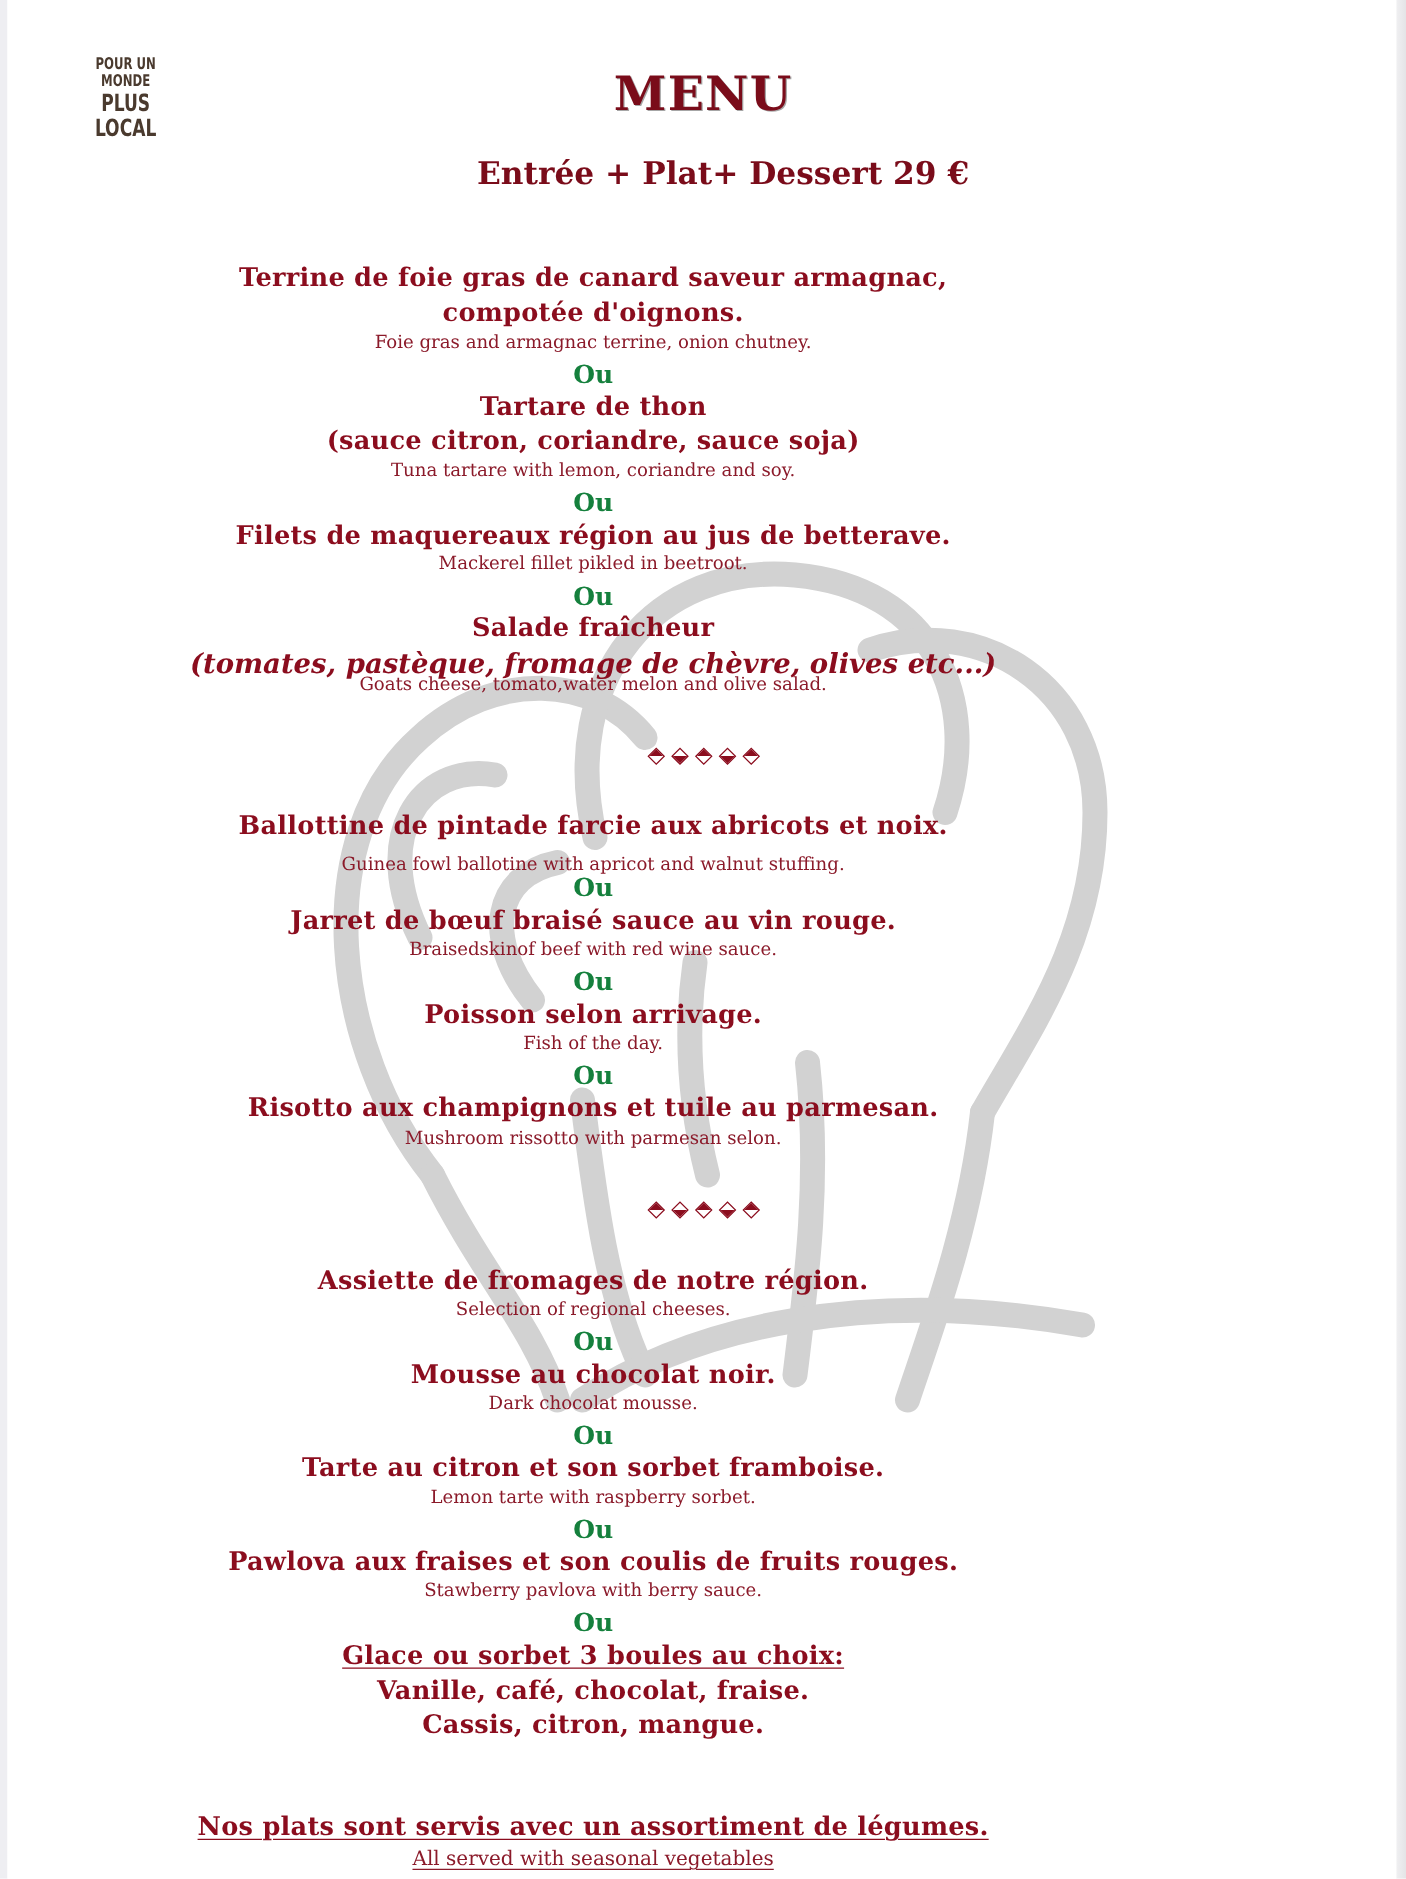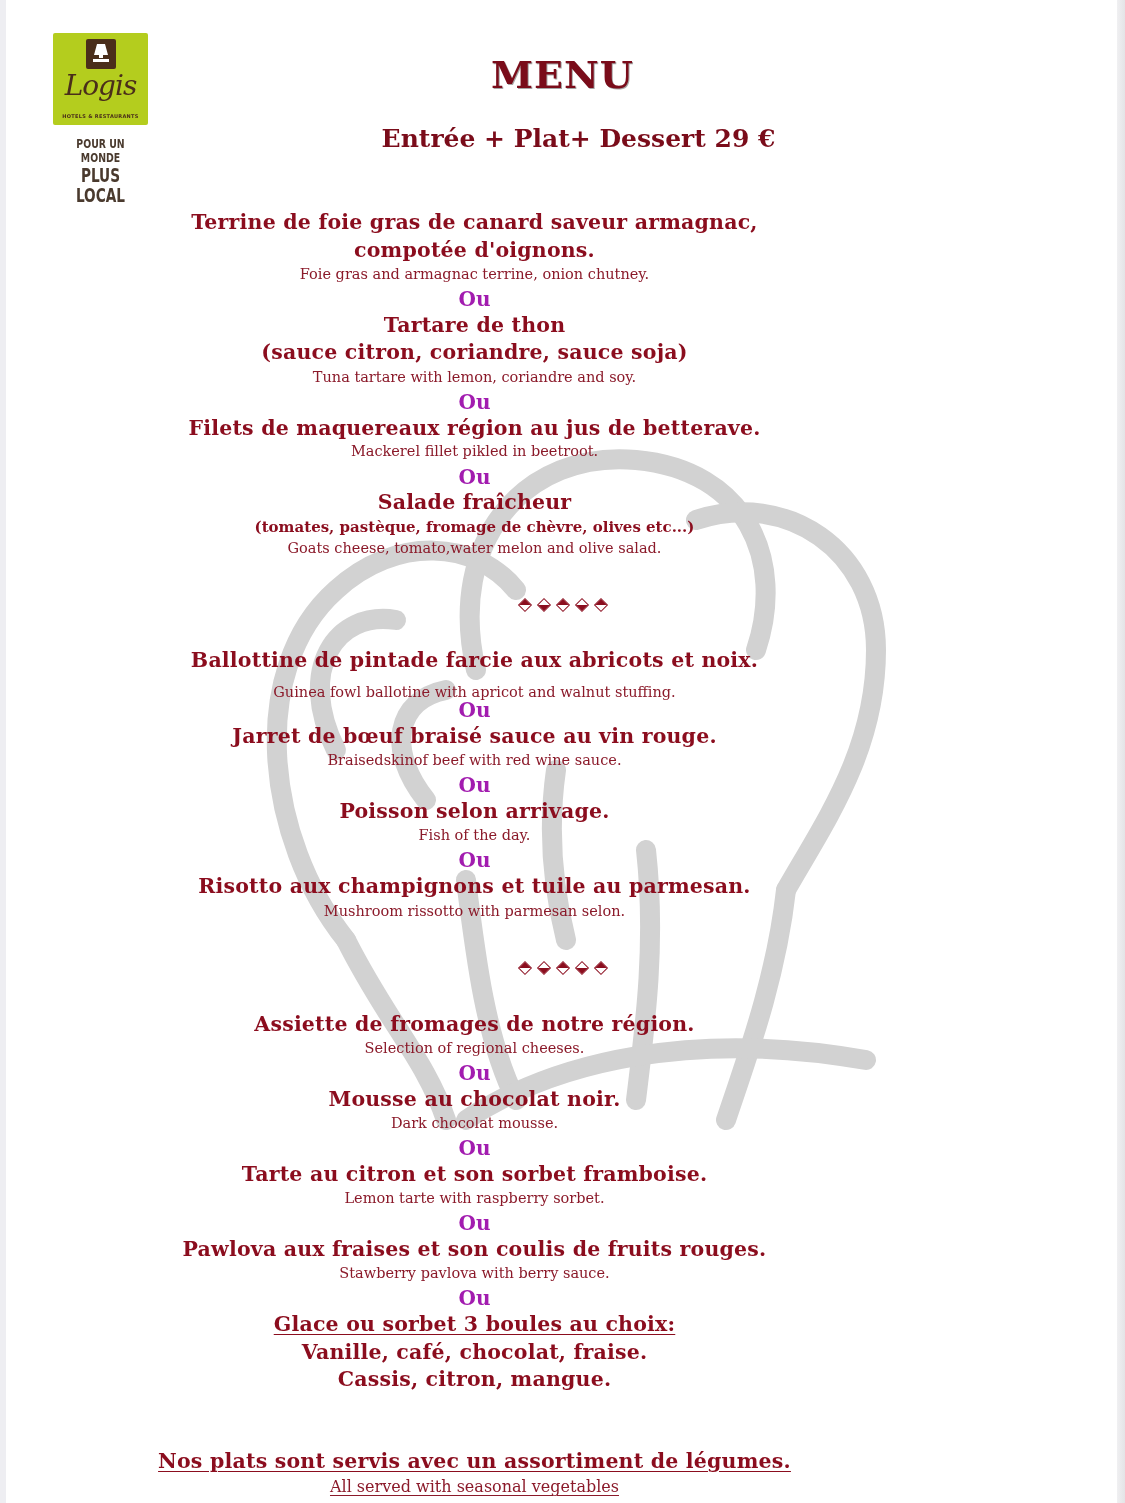--- a/index.html
+++ b/index.html
@@ -73,23 +73,23 @@
       font-size: 38px; font-weight: bold; letter-spacing: 1px;
       color: #7a0c1a;
       text-shadow: 1px 1px 0 rgba(0,0,0,0.35);
     }
     .subtitle {
       position: absolute; left: 0; width: 1125px; top: 124px;
       font-size: 25px; font-weight: bold; color: #7a0c1a; padding-left: 16px;
     }
     .line { position: absolute; left: 0; width: 949px; text-align: center; white-space: nowrap; }
     .dish { font-size: 20.5px; font-weight: bold; color: #8b0d1e; letter-spacing: 0.2px; }
-    .dish-sm { font-size: 15px; font-weight: bold; color: #8b0d1e; }
+    .dish-sm { font-size: 22px; font-weight: bold; color: #8b0d1e; font-style: italic; }
     .en { font-size: 14.5px; color: #8b1a2a; }
-    .ou { font-size: 20px; font-weight: bold; color: #a21caf; }
+    .ou { font-size: 20px; font-weight: bold; color: #15803d; }
     .ul { text-decoration: underline; text-decoration-thickness: 1px; text-underline-offset: 3px; }
     .sep {
       position: absolute; left: 0; width: 1125px; height: 16px;
       display: flex; justify-content: center; gap: 3px;
     }
     .diamond {
       width: 10px; height: 10px; transform: rotate(45deg);
       border: 1.5px solid #8b0d1e; box-sizing: border-box;
       background: linear-gradient(135deg, #8b0d1e 50%, #ffffff 50%);
       margin: 3px 3px;
@@ -113,31 +113,20 @@
     <path d="M120 520 C 160 600, 200 640, 220 700"></path>
     <path d="M560 470 C 550 560, 520 640, 500 700"></path>
     <path d="M240 460 C 250 540, 260 620, 290 680"></path>
     <path d="M420 430 C 430 520, 420 600, 410 680"></path>
     <path d="M240 700 C 330 640, 470 610, 640 640"></path>
     <path d="M330 350 C 320 420, 330 480, 340 520"></path>
   </g>
 </svg>
 
 <div class="logo">
-  <div class="logo-box">
-    <div class="logo-lamp">
-      <svg width="30" height="30" viewBox="0 0 30 30">
-        <path d="M11 5 H19 L22 16 H8 Z" fill="#ffffff"></path>
-        <rect x="13" y="16" width="4" height="3" fill="#ffffff"></rect>
-        <rect x="7" y="20" width="16" height="3" fill="#ffffff"></rect>
-      </svg>
-    </div>
-    <div class="logo-word">Logis</div>
-    <div class="logo-sub">HOTELS &amp; RESTAURANTS</div>
-  </div>
   <div class="logo-tag1">POUR UN MONDE</div>
   <div class="logo-tag2">PLUS LOCAL</div>
 </div>
 
 <div class="content">
   <div class="title">MENU</div>
   <div class="subtitle">Entrée + Plat+ Dessert  29 €</div>
 
   <div class="line dish" style="top:210px">Terrine de foie gras de canard saveur armagnac,</div>
   <div class="line dish" style="top:238px">compotée d'oignons.</div>

